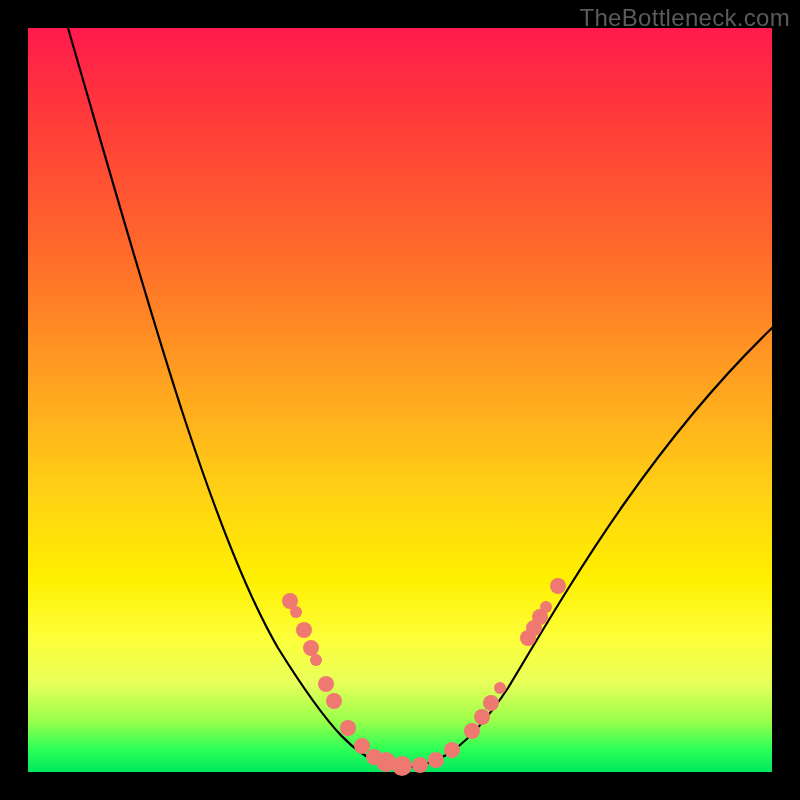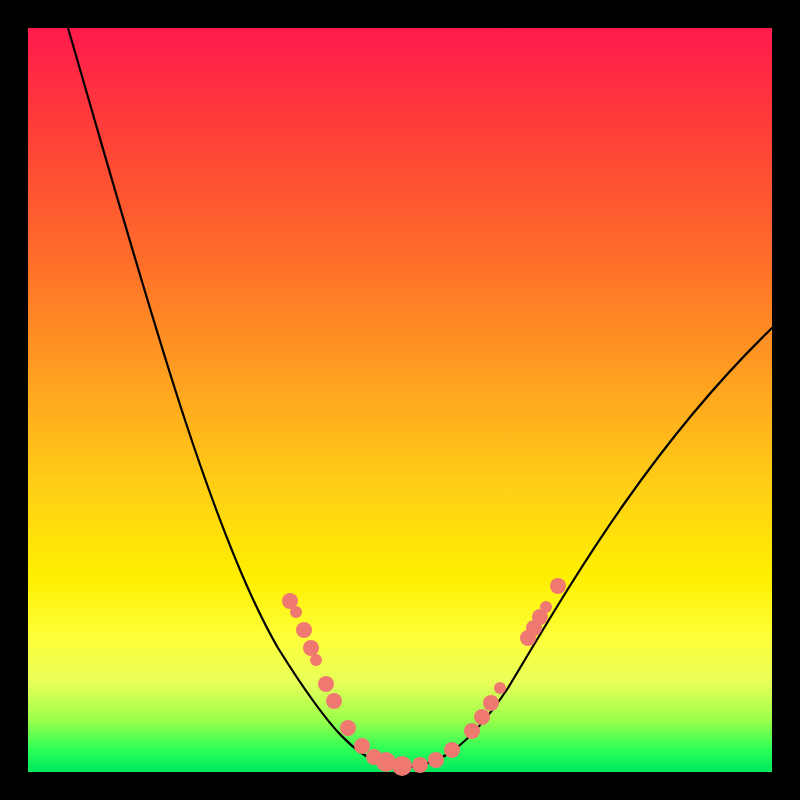--- a/index.html
+++ b/index.html
@@ -66,20 +66,21 @@
     stroke-linecap: round;
   }
   .dot {
     fill: #ef7871;
   }
 </style>
 </head>
 <body>
 
 <div class="frame">
+  <div class="watermark">TheBottleneck.com</div>
 
   <div class="plot">
     <svg class="curve" viewBox="0 0 744 744">
       <path d="M 40 0 C 110 240, 180 500, 250 620 C 300 700, 330 735, 370 740 C 410 740, 440 720, 480 660 C 540 560, 620 420, 744 300"></path>
       <g id="dot-layer">
           <circle cx="262" cy="573" r="8" class="dot"></circle>
           <circle cx="268" cy="584" r="6" class="dot"></circle>
           <circle cx="276" cy="602" r="8" class="dot"></circle>
           <circle cx="283" cy="620" r="8" class="dot"></circle>
           <circle cx="288" cy="632" r="6" class="dot"></circle>

